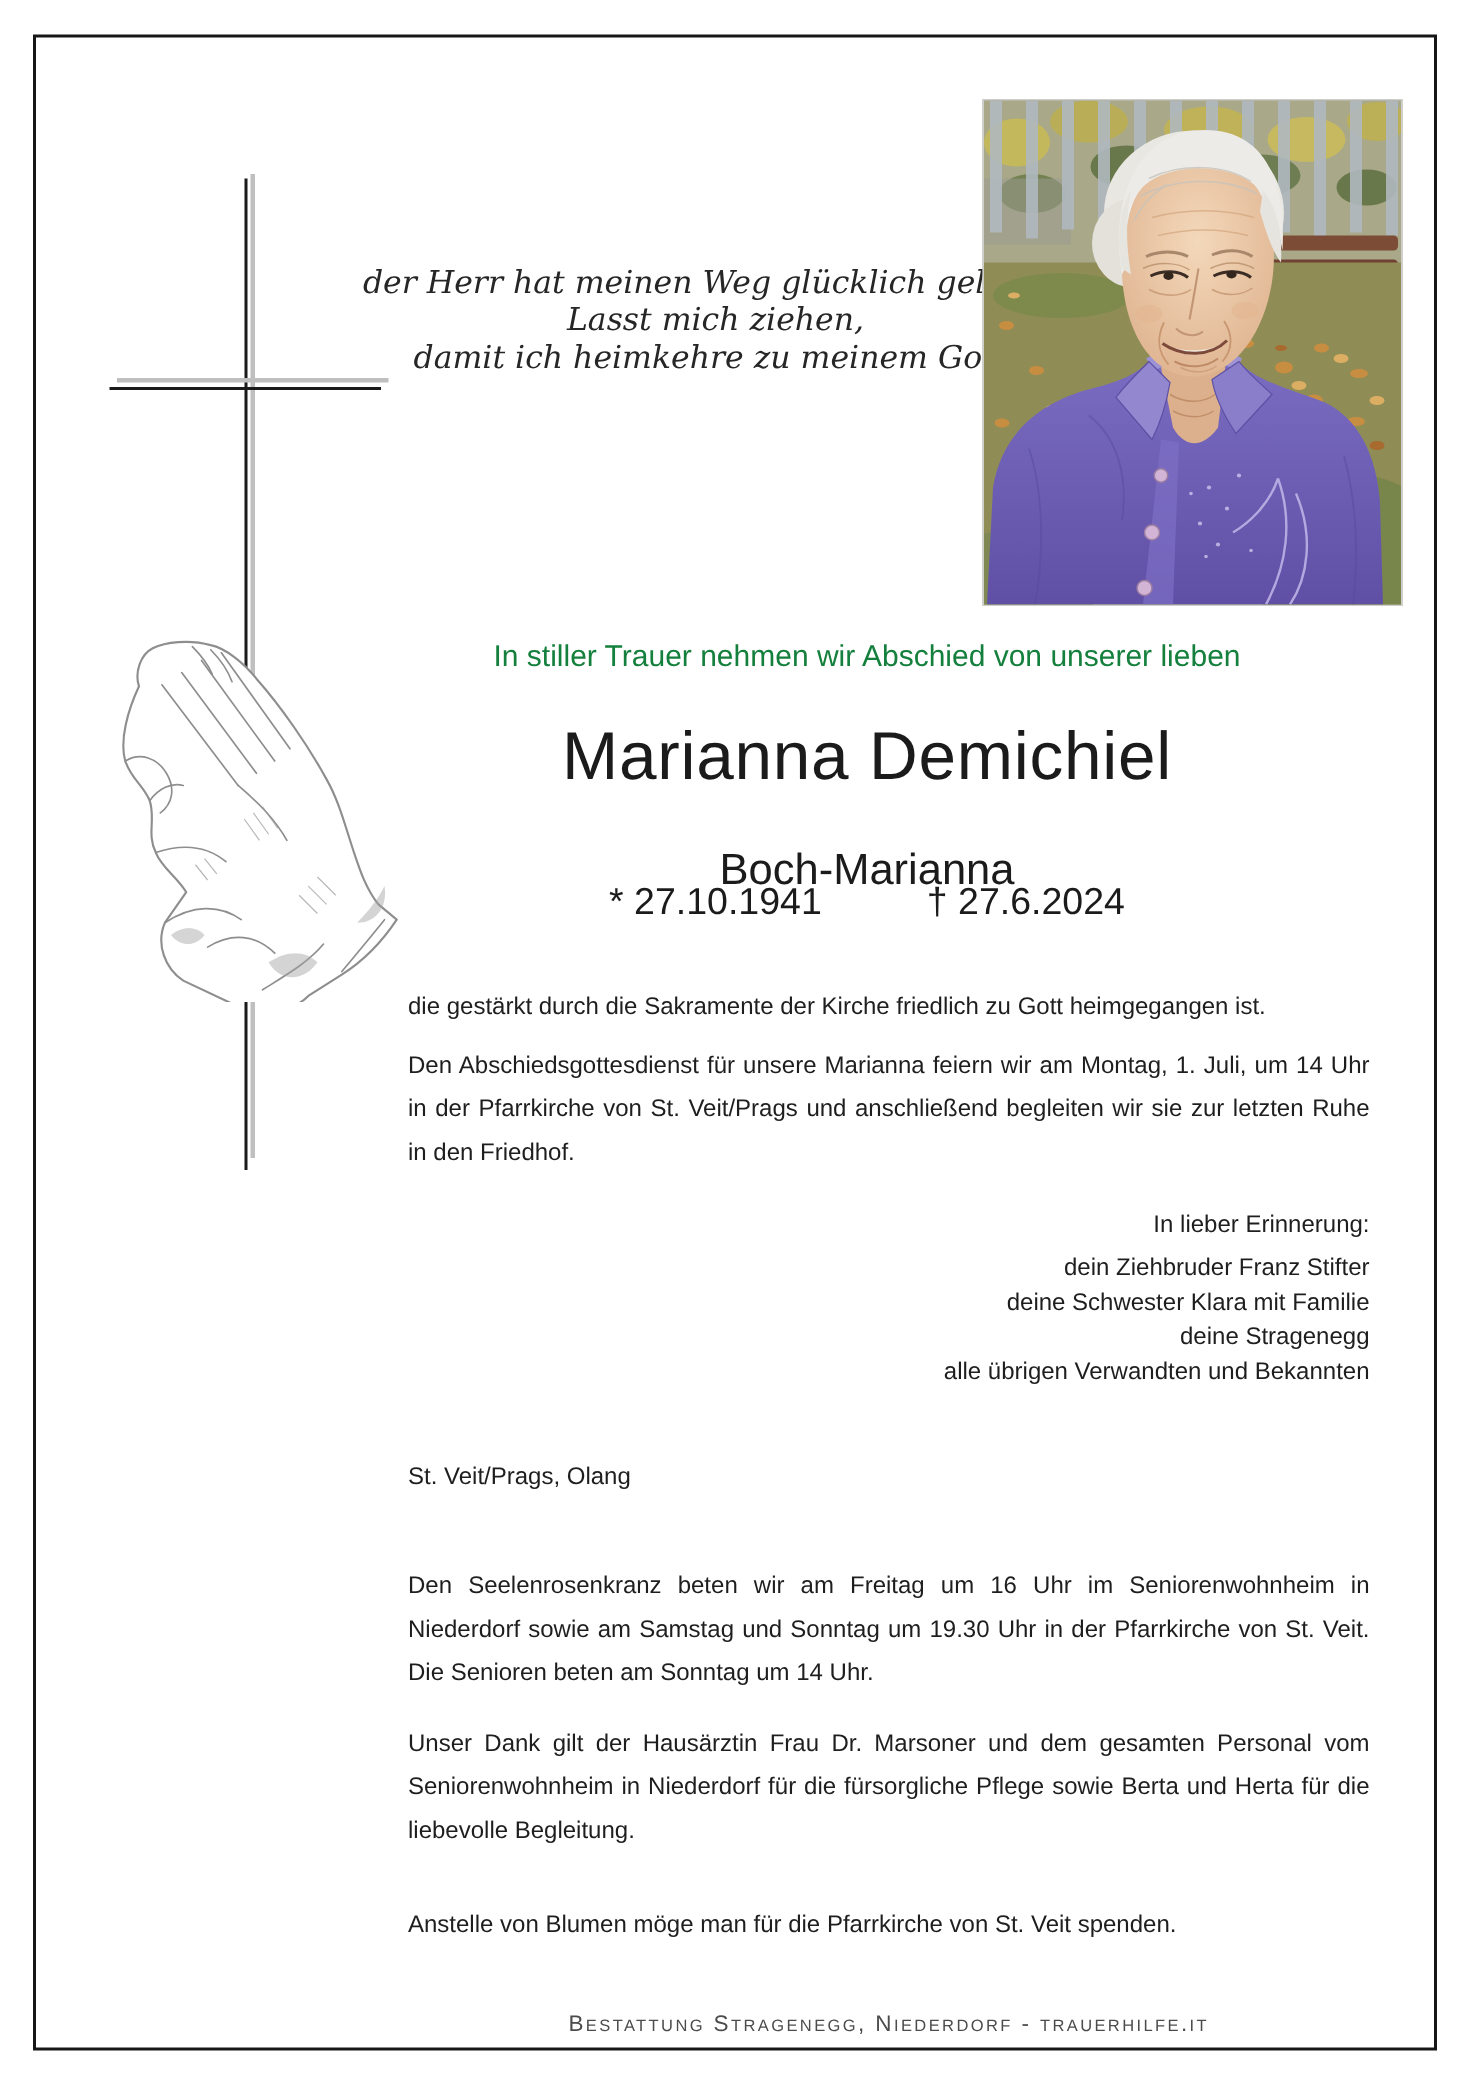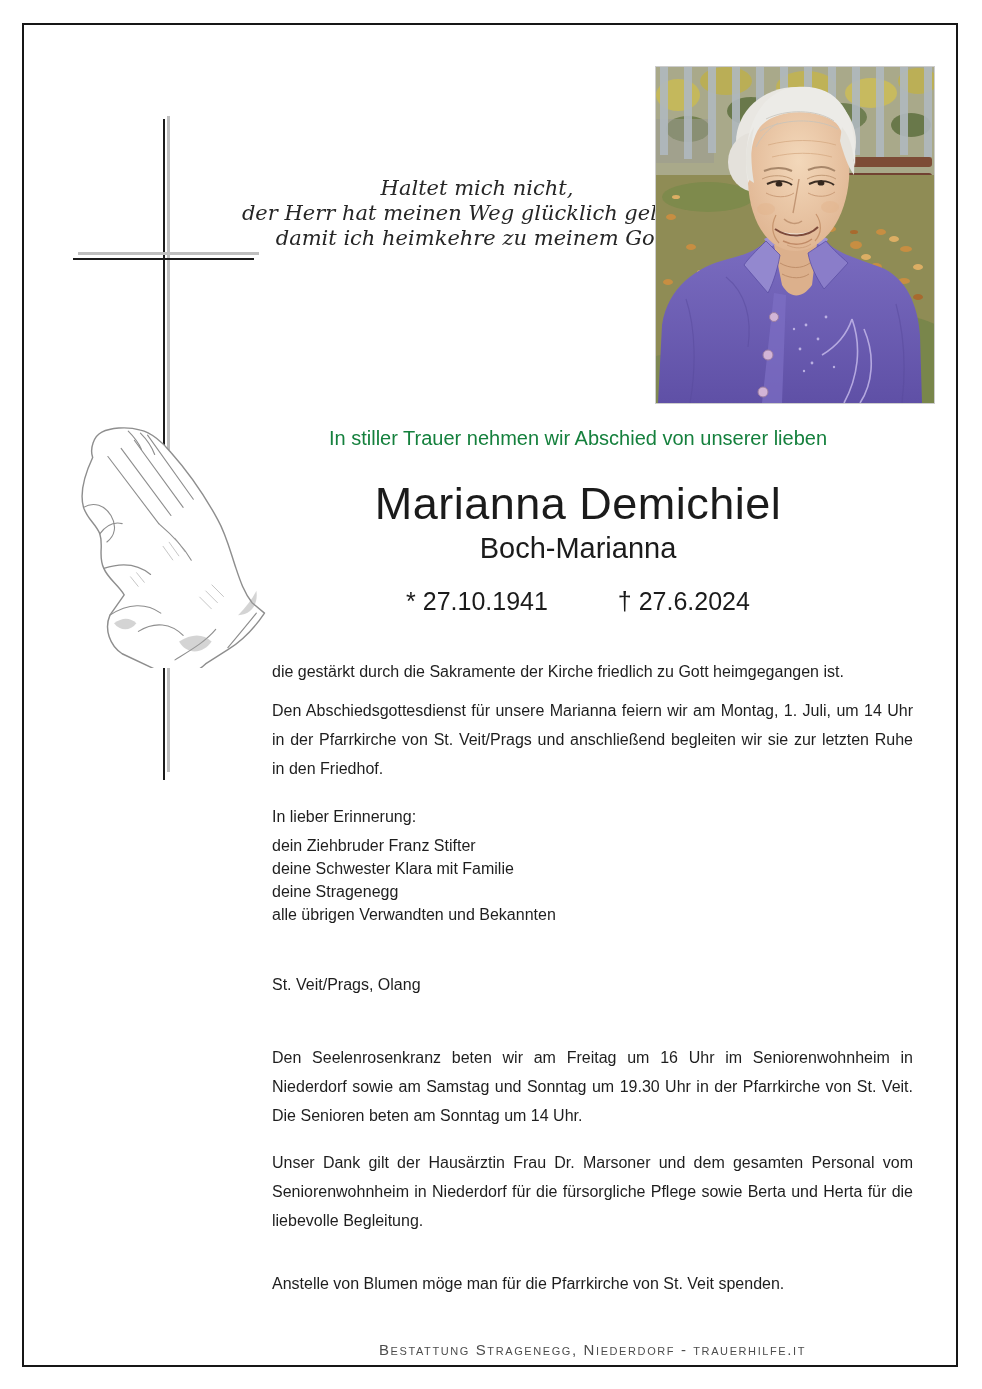--- a/index.html
+++ b/index.html
@@ -28,27 +28,27 @@
 
   .quote {
     position:absolute; left:177px; top:176px; width:600px; text-align:center;
     font-family:"DejaVu Serif", serif; font-style:italic;
     font-size:21px; line-height:25px; color:#262626; white-space:nowrap;
   }
 
   .centerblock { position:absolute; left:240px; width:676px; text-align:center; }
   .intro { top:427px; font-size:20px; color:#15803d; }
   .name  { top:478px; font-size:45px; letter-spacing:0.5px; color:#1b1b1b; }
-  .housename { top:532px; font-size:29px; color:#1b1b1b; }
+  .housename { top:564px; font-size:29px; color:#1b1b1b; }
   .dates { top:587px; font-size:25px; display:flex; justify-content:center; gap:70px; color:#1b1b1b; }
 
   .col { position:absolute; left:272px; width:641px; font-size:16px; line-height:29px; }
   .p-passing   { top:657px; }
   .p-funeral   { top:696px; text-align:justify; }
-  .remembrance { top:805px; line-height:23px; }
+  .remembrance { top:805px; line-height:23px;text-align:right; }
   .remembrance .rtitle { margin-bottom:6px; }
   .place       { top:970px; }
   .p-rosary    { top:1043px; text-align:justify; }
   .p-thanks    { top:1148px; text-align:justify; }
   .p-donate    { top:1269px; }
 
   .footer {
     position:absolute; left:272px; top:1341px; width:641px; text-align:center;
     font-variant:small-caps; font-size:15px; letter-spacing:1.6px; color:#4c4c4c;
   }
@@ -60,22 +60,22 @@
   <div class="frame"></div>
 
   <div>
     <div class="cross-part cv-gray"></div>
     <div class="cross-part cv-black"></div>
     <div class="cross-part ch-gray"></div>
     <div class="cross-part ch-black"></div>
   </div>
 
   <div class="quote">
-    <div>Haltet mich nicht,</div>
     <div>der Herr hat meinen Weg glücklich geleitet.</div>
+    <div>Lasst mich ziehen,</div>
     <div>damit ich heimkehre zu meinem Gott.</div>
   </div>
 
   <div class="photo">
     <svg width="278" height="336" viewBox="0 0 278 336">
       <defs>
         <linearGradient id="shirtGrad" x1="0" y1="0" x2="0" y2="1">
           <stop offset="0" stop-color="#7a6cc0"></stop>
             <stop offset="1" stop-color="#5f50a6"></stop>
         </linearGradient>

